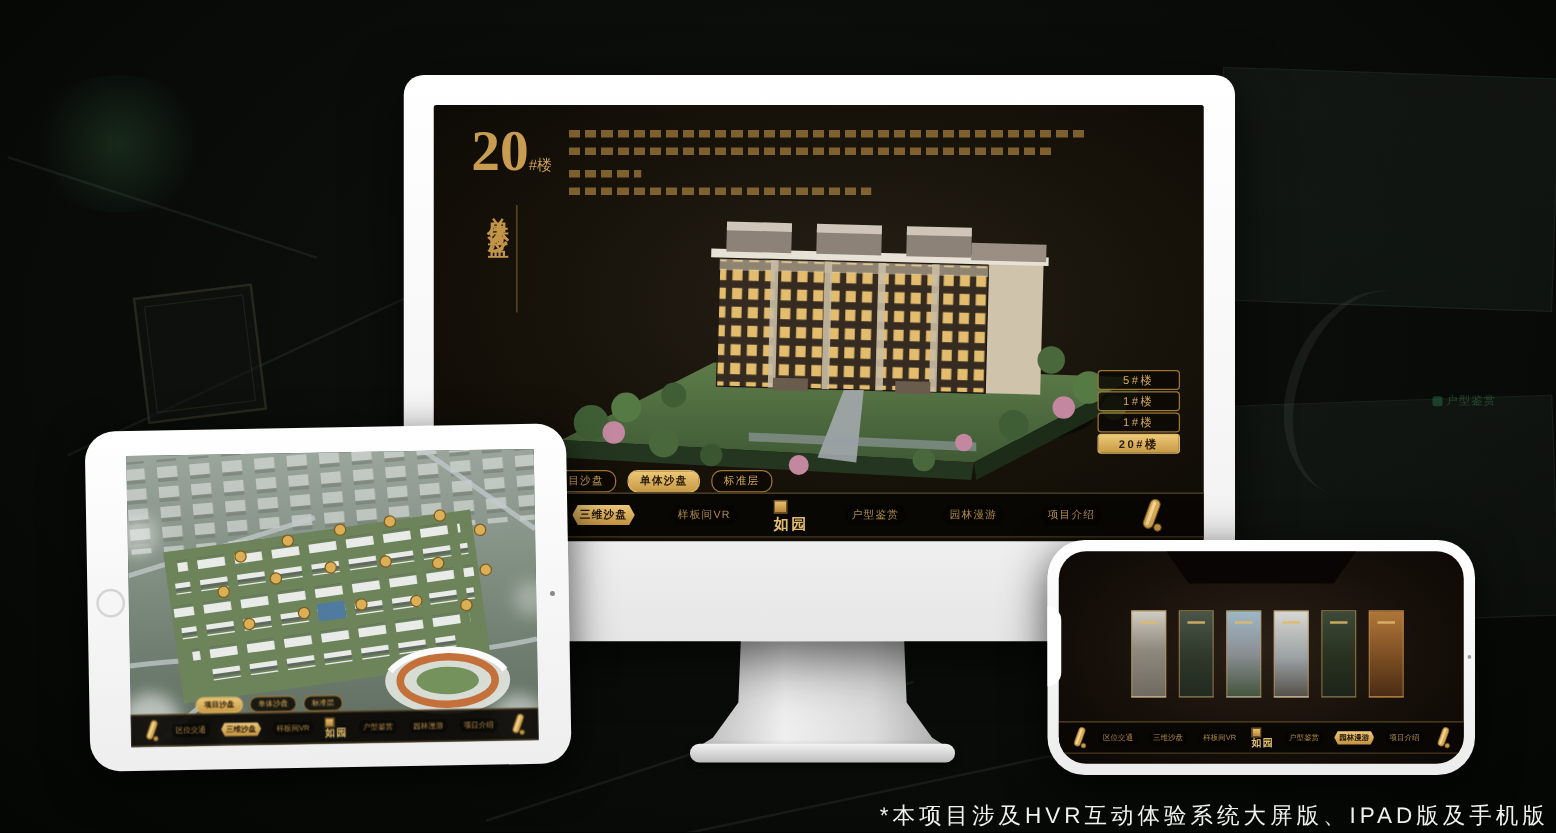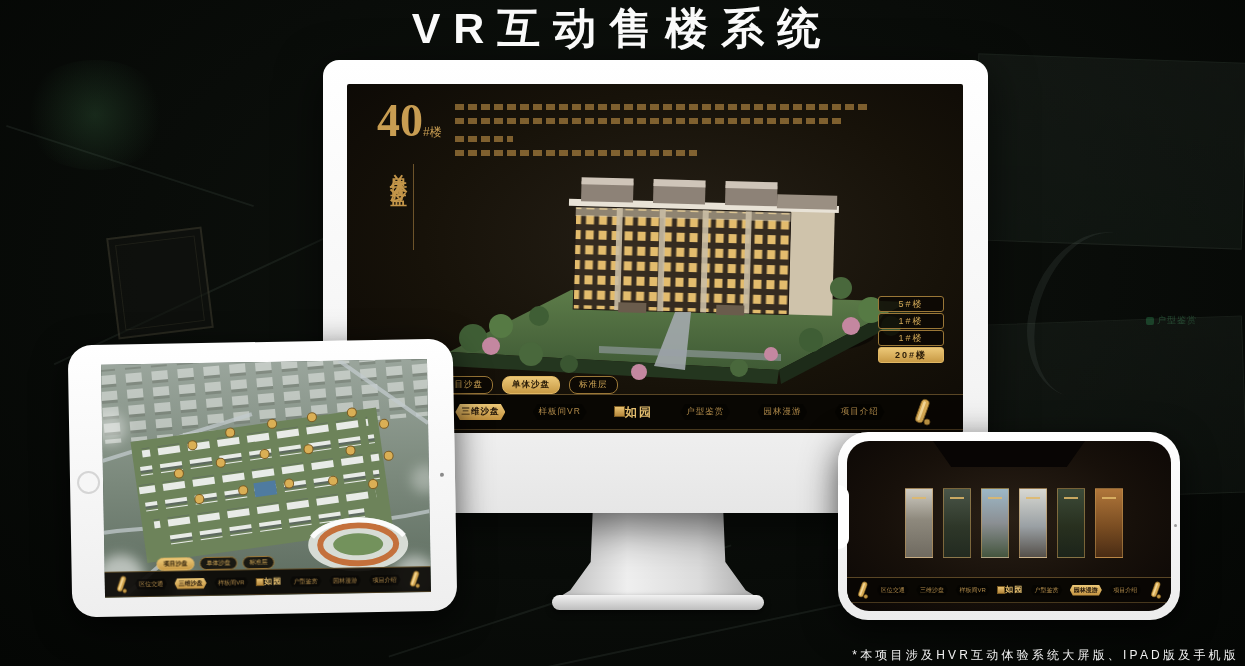--- a/index.html
+++ b/index.html
@@ -23,29 +23,29 @@
             border:1px solid rgba(120,140,120,.10);}
   .bg-river{left:1030px;top:230px;width:120px;height:170px;border-left:8px solid rgba(150,170,160,.10);
             border-radius:60% 0 0 50%;transform:rotate(14deg);}
   .bg-watermark{left:1146px;top:314px;display:flex;align-items:center;gap:3px;opacity:.5;}
   .bg-watermark .wm-ico{width:8px;height:8px;background:#2f9457;border-radius:2px;opacity:.7;}
   .bg-watermark .wm-txt{font-size:9px;color:rgba(95,205,135,.55);letter-spacing:1px;}
 
   
   .page-title{position:absolute;left:0;top:0;width:100%;text-align:center;z-index:6;
               font-size:43px;font-weight:700;color:#fafafa;letter-spacing:13px;line-height:56px;}
-  .footnote{position:absolute;right:6px;bottom:2px;z-index:6;font-size:12px;color:#f0f0f0;
+  .footnote{position:absolute;right:6px;bottom:2px;z-index:6;font-size:18px;color:#f0f0f0;
             letter-spacing:3.2px;}
   .navbar{position:absolute;left:0;right:0;background:rgba(9,6,3,.92);
           border-top:1px solid rgba(190,150,80,.45);border-bottom:1px solid rgba(190,150,80,.35);
           display:flex;align-items:center;justify-content:space-evenly;}
   .nav-item{color:#b08a4a;background:rgba(0,0,0,.35);padding:2px 6px;white-space:nowrap;
             clip-path:polygon(9% 0,91% 0,100% 50%,91% 100%,9% 100%,0 50%);}
   .nav-item.active{background:linear-gradient(180deg,#ecc878,#c2913e);color:#24170a;font-weight:700;}
-  .applogo{display:flex;flex-direction:row;align-items:center;line-height:1;white-space:nowrap;}
+  .applogo{display:flex;flex-direction:column;line-height:1;white-space:nowrap;}
   .applogo .seal{background:linear-gradient(180deg,#e9c271,#b5873b);border:1px solid #7a5a22;}
   .applogo .logo-txt{color:#e3bd6e;font-family:"Liberation Serif","DejaVu Serif",serif;font-weight:700;}
   .pill{border-radius:8px;white-space:nowrap;color:#d3a958;border:1px solid #9a7737;
         background:rgba(12,8,4,.85);}
   .pill.active{background:linear-gradient(180deg,#ecc878,#c89a45);color:#2a1c08;border-color:#e0b763;font-weight:700;}
   .scroll-ico{display:block;}
 
   
   .monitor{position:absolute;left:323px;top:60px;width:665px;height:453px;z-index:2;
            background:linear-gradient(180deg,#ffffff 0%,#f4f4f4 72%,#e6e6e6 100%);
@@ -124,29 +124,28 @@
   <div class="bg-el bg-line" style="left:460px;top:640px;width:420px;transform:rotate(-12deg);"></div>
   <div class="bg-el bg-plaque"></div>
   <div class="bg-el bg-shot1"></div>
   <div class="bg-el bg-shot2"></div>
   <div class="bg-el bg-river"></div>
   <div class="bg-el bg-watermark">
     <span class="wm-ico"></span>
     <span class="wm-txt">户型鉴赏</span>
   </div>
 
-  <div class="page-title">VR互动售楼系统</div>
 
   <div class="m-stand"></div>
   <div class="m-base"></div>
   <div class="monitor">
     <div class="m-screen">
 
       <div class="d-heading">
-        <span class="d-num">40</span><span class="d-unit">#楼</span>
+        <span class="d-num">20</span><span class="d-unit">#楼</span>
       </div>
       <div class="d-vertical">单体沙盘</div>
       <div class="d-vline"></div>
 
       <div class="txt-line" style="left:108px;top:20px;width:415px;"></div>
       <div class="txt-line" style="left:108px;top:34px;width:388px;"></div>
       <div class="txt-line" style="left:108px;top:52px;width:58px;"></div>
       <div class="txt-line" style="left:108px;top:66px;width:242px;"></div>
 
       <svg width="480" height="252" viewBox="0 0 480 252" style="position:absolute;left:92px;top:56px;">

